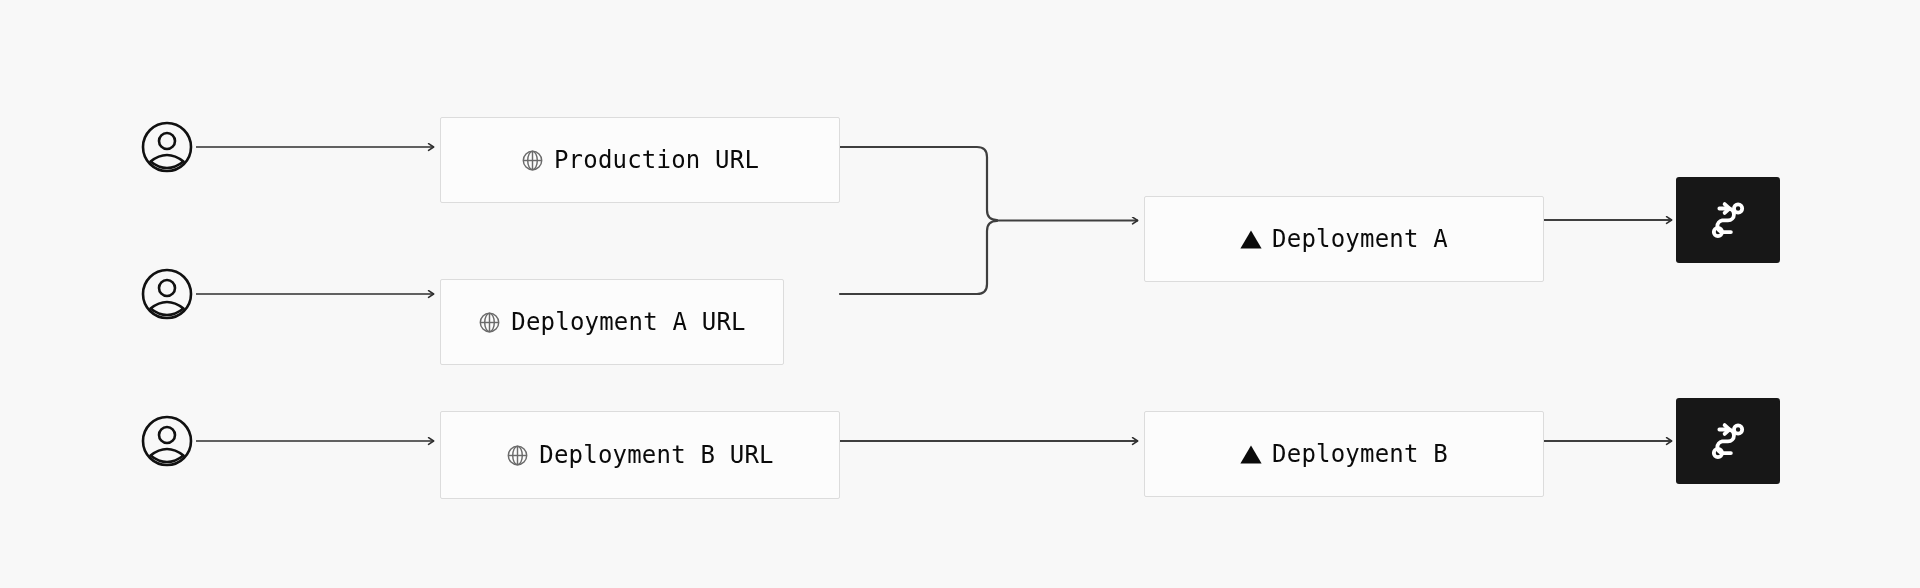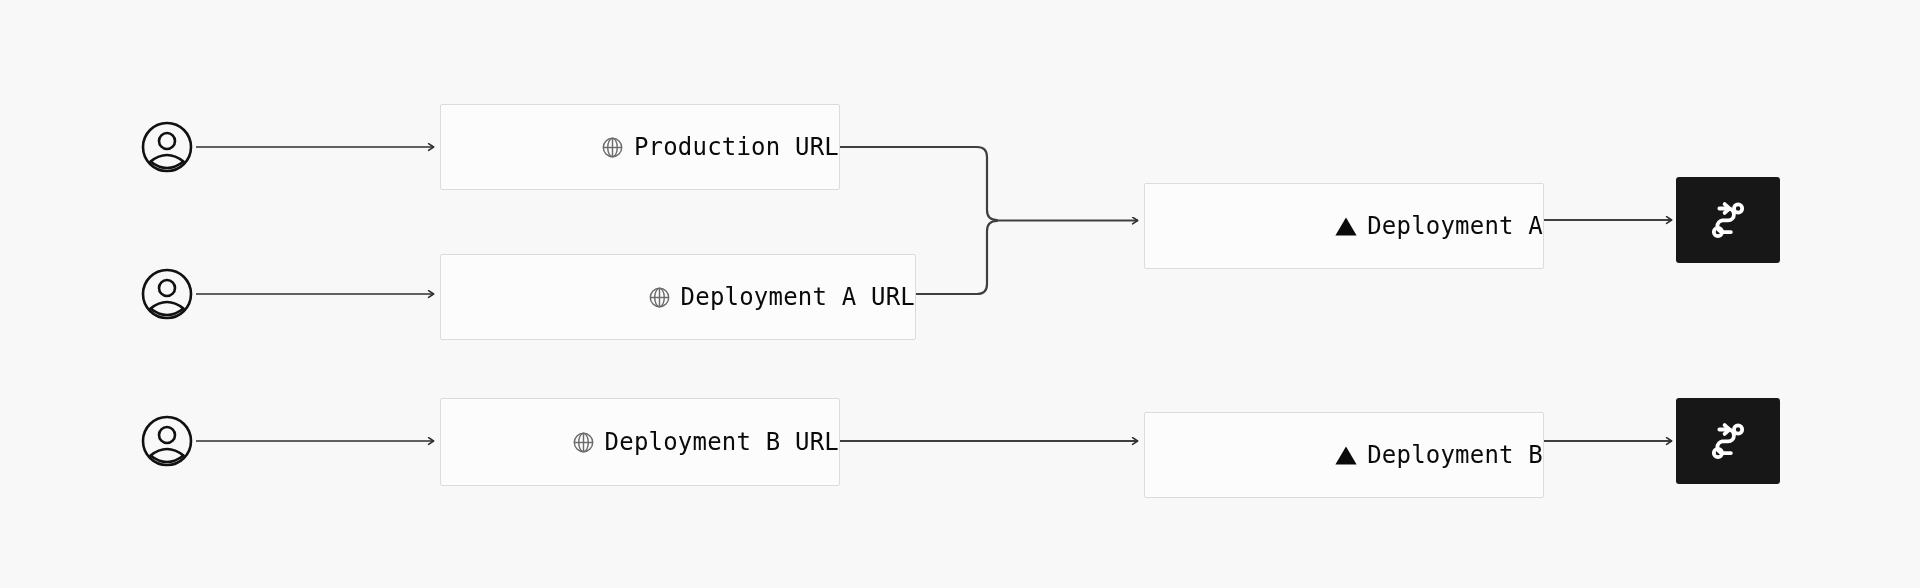--- a/index.html
+++ b/index.html
@@ -35,21 +35,22 @@
 
   
   .box {
     position: absolute;
     box-sizing: border-box;
     background: #fcfcfc;
     border: 1px solid #dcdcdc;
     border-radius: 2px;
     display: flex;
     align-items: center;
-    justify-content: flex-end;
+    justify-content: center;
+    margin-top: 13px;
   }
   .box-inner {
     display: flex;
     align-items: center;
     gap: 10px;
     white-space: nowrap;
   }
   .box-label {
     font-family: "DejaVu Sans Mono", "Liberation Mono", monospace;
     font-size: 24px;
@@ -139,21 +140,21 @@
           <circle cx="12" cy="12" r="9.6" fill="none" stroke="#6b6b6b" stroke-width="1.5"></circle>
           <line x1="2.4" y1="12" x2="21.6" y2="12" stroke="#6b6b6b" stroke-width="1.5"></line>
           <line x1="12" y1="2.4" x2="12" y2="21.6" stroke="#6b6b6b" stroke-width="1.5"></line>
           <ellipse cx="12" cy="12" rx="5" ry="9.6" fill="none" stroke="#6b6b6b" stroke-width="1.5"></ellipse>
         </svg>
       </span>
       <span class="box-label">Production URL</span>
     </div>
   </div>
 
-  <div class="box" style="left:440px; top:254px; width:476px; height:86px;">
+  <div class="box" style="left:440px; top:266px; width:344px; height:86px;">
     <div class="box-inner">
       <span class="glyph globe-icon">
         <svg width="23" height="23" viewBox="0 0 24 24" xmlns="http://www.w3.org/2000/svg">
           <circle cx="12" cy="12" r="9.6" fill="none" stroke="#6b6b6b" stroke-width="1.5"></circle>
           <line x1="2.4" y1="12" x2="21.6" y2="12" stroke="#6b6b6b" stroke-width="1.5"></line>
           <line x1="12" y1="2.4" x2="12" y2="21.6" stroke="#6b6b6b" stroke-width="1.5"></line>
           <ellipse cx="12" cy="12" rx="5" ry="9.6" fill="none" stroke="#6b6b6b" stroke-width="1.5"></ellipse>
         </svg>
       </span>
       <span class="box-label">Deployment A URL</span>
@@ -178,21 +179,21 @@
     <div class="box-inner">
       <span class="glyph triangle-icon">
         <svg width="22" height="19" viewBox="0 0 22 19" xmlns="http://www.w3.org/2000/svg">
           <path d="M11,0.6 L21.6,18.4 L0.4,18.4 Z" fill="#0a0a0a"></path>
         </svg>
       </span>
       <span class="box-label">Deployment A</span>
     </div>
   </div>
 
-  <div class="box" style="left:1144px; top:412px; width:400px; height:86px;">
+  <div class="box" style="left:1144px; top:398px; width:400px; height:86px;">
     <div class="box-inner">
       <span class="glyph triangle-icon">
         <svg width="22" height="19" viewBox="0 0 22 19" xmlns="http://www.w3.org/2000/svg">
           <path d="M11,0.6 L21.6,18.4 L0.4,18.4 Z" fill="#0a0a0a"></path>
         </svg>
       </span>
       <span class="box-label">Deployment B</span>
     </div>
   </div>
 

